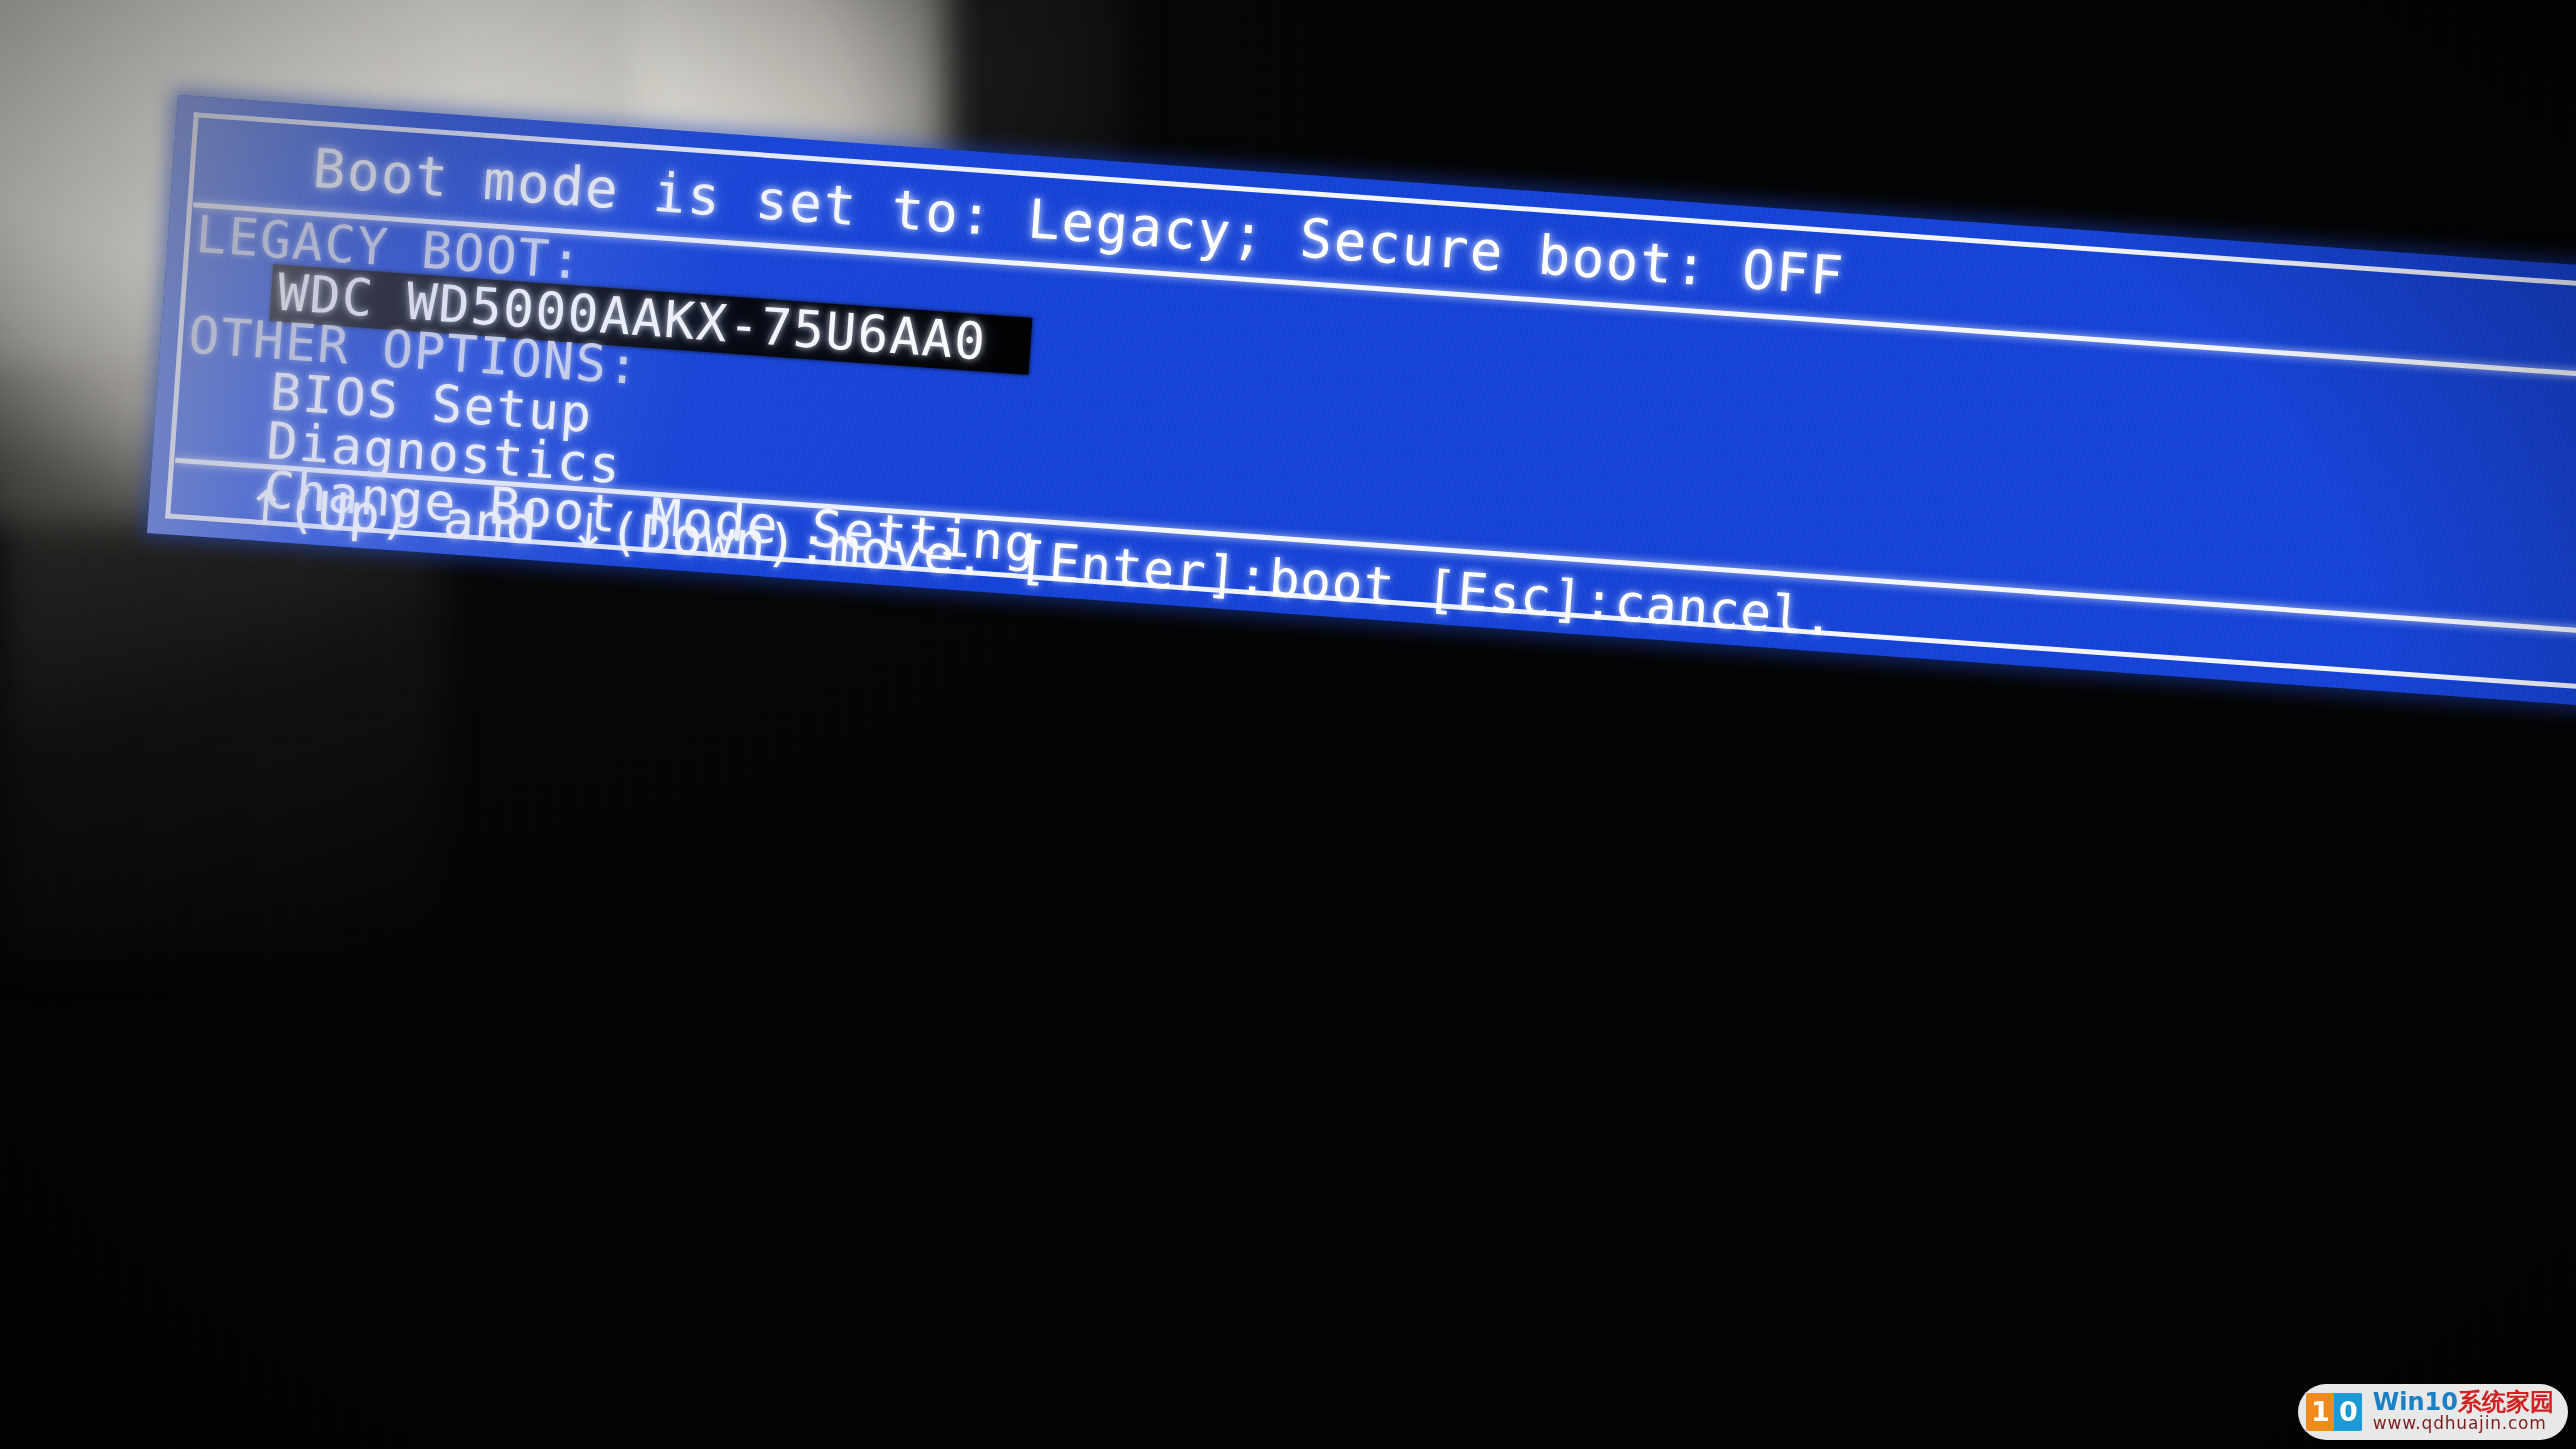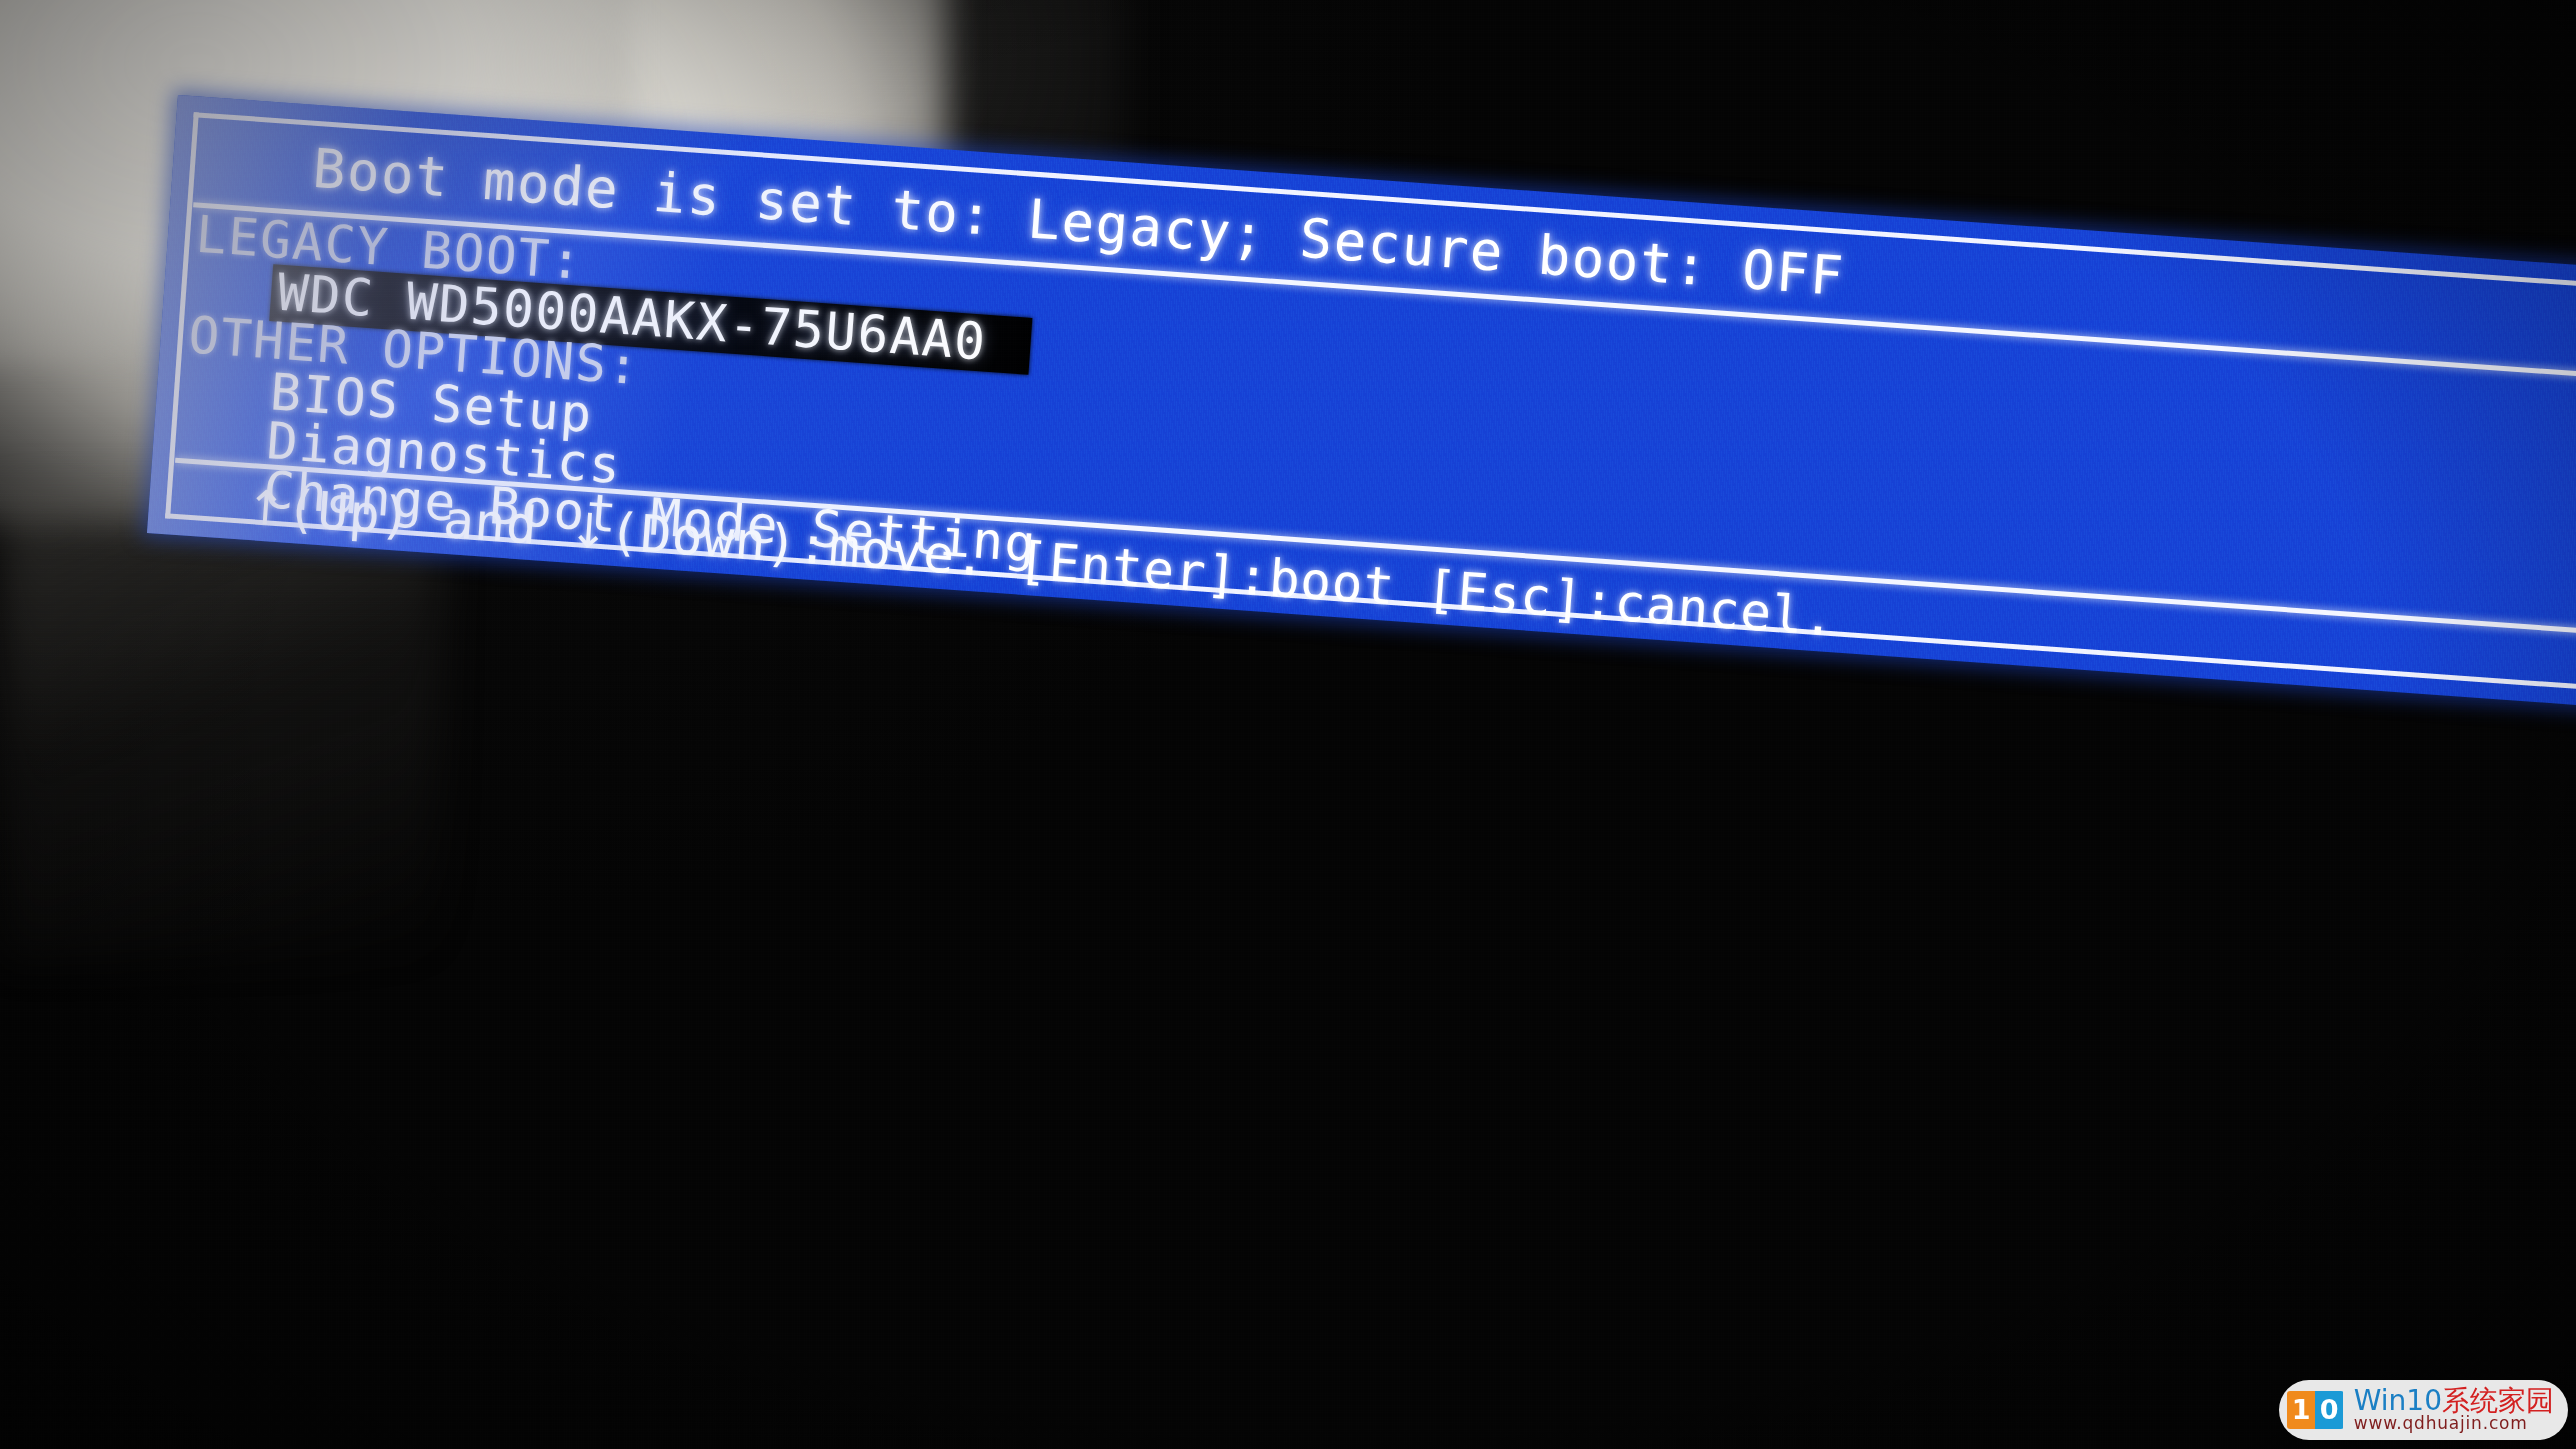--- a/index.html
+++ b/index.html
@@ -268,21 +268,21 @@
   }
   .wm-logo .lo-b {
     width: 28px; height: 38px;
     background: #1b9ad6;
     color: #fff;
     font-size: 27px;
     font-weight: bold;
     display: flex; align-items: center; justify-content: center;
   }
   .wm-txt { display: flex; flex-direction: column; line-height: 1.05; }
-  .wm-title { font-size: 28px; font-weight: normal; }
+  .wm-title { font-size: 24px; font-weight: bold; }
   .wm-title .wm-blue { color: #1b7fc4; }
   .wm-title .wm-red  { color: #d32020; }
   .wm-url { font-size: 17px; color: #7f1d1d; letter-spacing: 0.8px; }
 
   
   .vignette {
     position: absolute;
     inset: 0;
     pointer-events: none;
     background:

